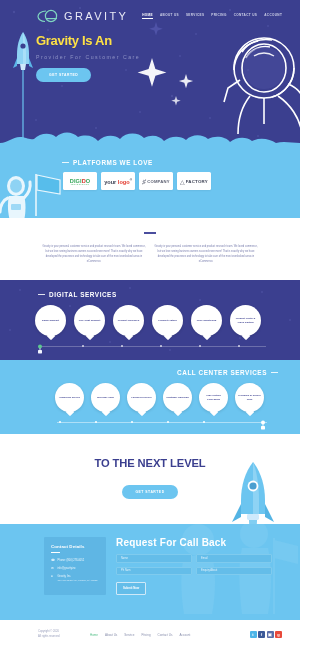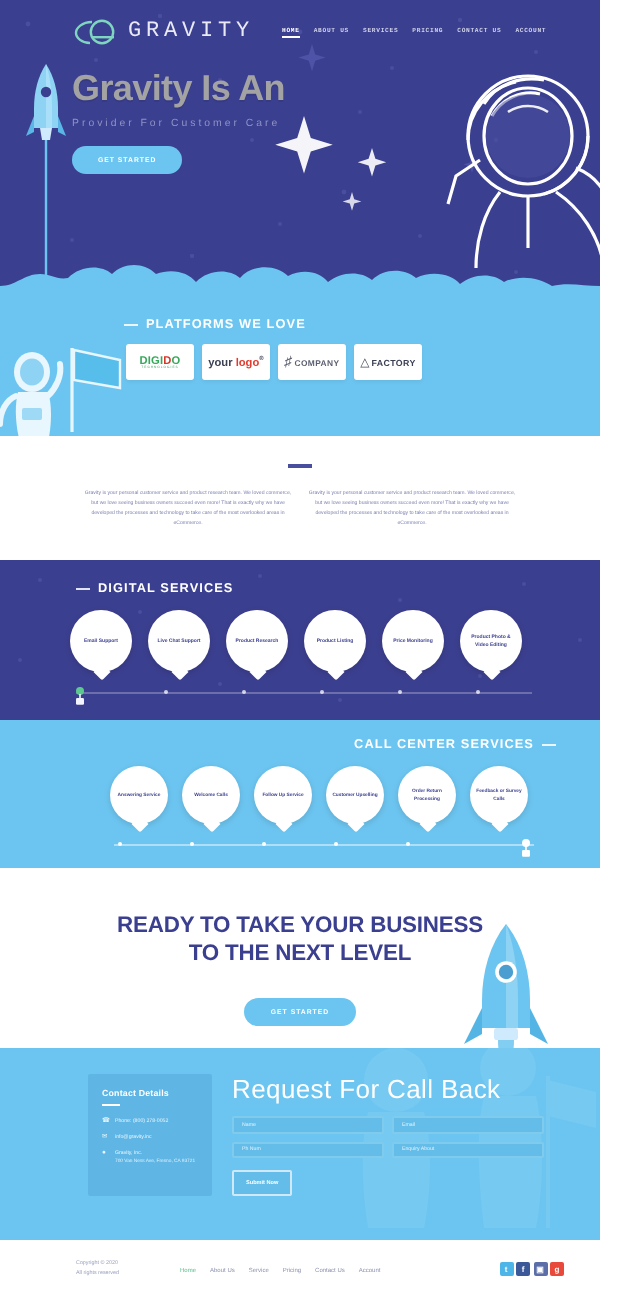--- a/index.html
+++ b/index.html
@@ -14,42 +14,42 @@
   
   .hero {
     position:relative; height:150px;
     background:#3b3f8f;
     overflow:hidden;
   }
   .stars { position:absolute; inset:0; }
   .navbar {
     position:relative; z-index:5;
     display:flex; 
-    padding:6px 8px 0 36px; height:26px;font-family:Liberation Mono, monospace;
+    padding:6px 8px 0 36px; height:26px;
   }
   .logo-wrap { display:flex; align-items:center; gap:4px; }
   .logo-mark { width:24px; height:14px; position:relative; }
   .logo-text {
     color:#e9eaf5; font-size:11px; letter-spacing:2.4px;
     font-weight:400;
   }
   .nav-links { display:flex; gap:7px; margin-left:14px; align-items:center; }
   .nav-link {
     color:#cfd2e8; font-size:3.1px; letter-spacing:.35px;
     font-weight:700; text-transform:uppercase; white-space:nowrap;
     position:relative; padding-bottom:2px;
   }
   .nav-link.active { color:#ffffff; }
   .nav-link.active:after {
     content:""; position:absolute; left:0; right:0; bottom:0;
     height:1px; background:#ffffff;
   }
   .hero-body { position:relative; z-index:4; padding:8px 0 0 36px; }
   .hero-title {
-    color:#a3a3a3; font-size:18px; line-height:1.12;
+    color:#fde047; font-size:13px; line-height:1.12;
     font-weight:700; letter-spacing:-0.3px;
     text-shadow:0 1px 0 rgba(0,0,0,.08);
   }
   .hero-sub {
     color:#8f93c6; font-size:5.2px; letter-spacing:1.5px;
     margin-top:5px; font-weight:400;
   }
   .btn-pill {
     display:inline-block; margin-top:8px;
     background:#6cc5f0; color:#ffffff;
@@ -204,21 +204,21 @@
   }
   .cc-rule { width:9px; height:1.2px; background:#ffffff; margin:3px 0 6px; }
   .cc-item {
     display:flex; gap:2.5px; margin-bottom:4px; align-items:flex-start;
   }
   .cc-ico { color:#e8f6fd; font-size:3.2px; line-height:1.2; width:4px; }
   .cc-tx { color:#eaf6fd; font-size:2.6px; line-height:1.5; }
   .cc-tx .sub { display:block; font-size:2.4px; color:#dff0fb; }
   .form-area { flex:1; }
   .form-title {
-    color:#ffffff; font-size:13px; font-weight:400; letter-spacing:.2px;
+    color:#ffffff; font-size:10px; font-weight:700; letter-spacing:.2px;
   }
   .form-grid {
     display:grid; grid-template-columns:1fr 1fr; gap:4px; margin-top:6px;
   }
   .finput {
     background:#64bde9; border:1px solid #7fcbee; height:8.5px;
     border-radius:1px; display:flex; align-items:center; padding-left:4px;
   }
   .finput span { color:#e3f2fb; font-size:2.6px; }
   .submit-btn {
@@ -523,21 +523,20 @@
         <path d="M23 2 C27 12 29 26 29 40 L29 54 L23 54z" fill="#8ed3f4"></path>
         <circle cx="23" cy="26" r="5.4" fill="#ffffff"></circle>
         <circle cx="23" cy="26" r="3.6" fill="#4a9fd0"></circle>
         <path d="M11 44 L2 62 L11 57z" fill="#54b4e4"></path>
         <path d="M35 44 L44 62 L35 57z" fill="#54b4e4"></path>
         <rect x="17" y="54" width="12" height="6" rx="1.4" fill="#cfeafc"></rect>
         <path d="M19 60 C19 68 21 74 23 78 C25 74 27 68 27 60z" fill="#6cc5f0" opacity="0.85"></path>
       </svg>
     </div>
     <div class="cta-title">
-      <div>READY TO TAKE YOUR BUSINESS</div>
       <div>TO THE NEXT LEVEL</div>
     </div>
     <div class="cta-btn-wrap">
       <button class="btn-pill">GET STARTED</button>
     </div>
   </section>
 
   <section class="contact">
     <div class="contact-ghost">
       <svg width="150" height="110" viewBox="0 0 150 110">

